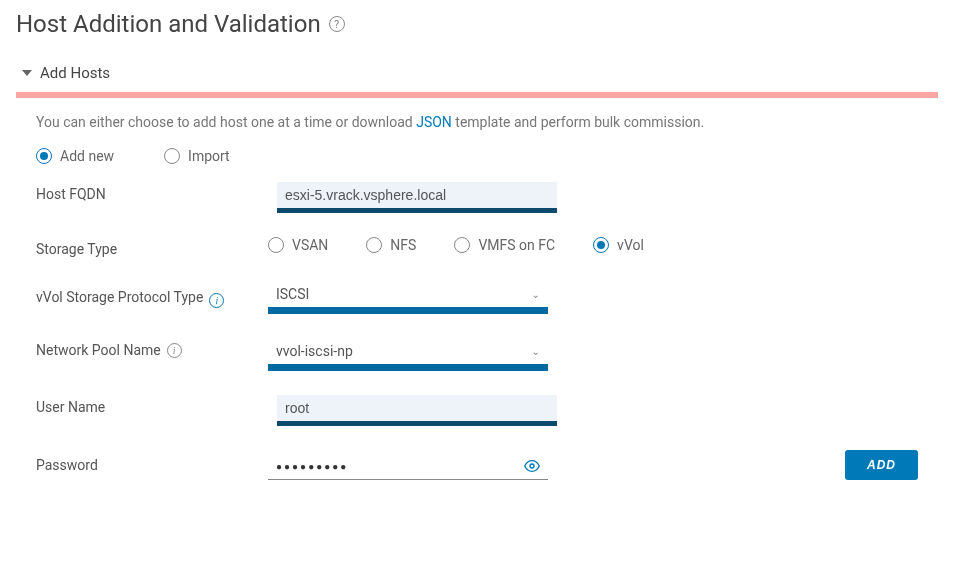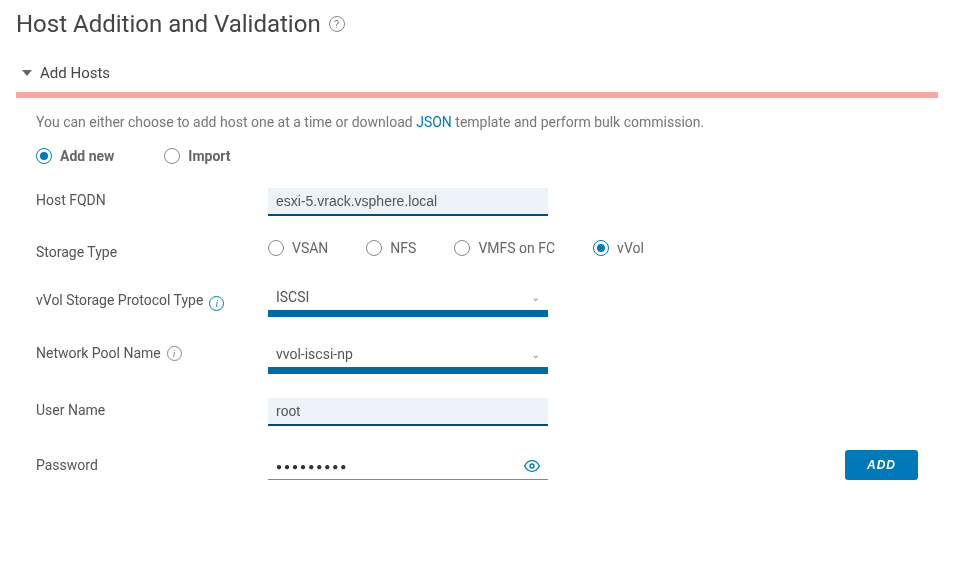--- a/index.html
+++ b/index.html
@@ -88,23 +88,22 @@
       color: #777;
       margin-bottom: 18px;
     }
     .json-link {
       color: #0079b8;
       cursor: pointer;
     }
     .radio-row {
       display: flex;
       gap: 50px;
-      margin-bottom: 24px;
-      align-items: center;
-      font-weight: bold;
+      margin-bottom: 18px;
+      align-items: center;
     }
     .radio-option {
       display: flex;
       align-items: center;
       gap: 8px;
       cursor: pointer;
     }
     .radio-outer {
       width: 16px;
       height: 16px;
@@ -139,26 +138,27 @@
       align-items: center;
       gap: 6px;
       flex-wrap: wrap;
     }
     .form-control-col {
       flex: 1;
     }
     .text-input {
       width: 280px;
       border: none;
-      border-bottom: 2px solid #0c4a6e;
+      border-bottom: 5px solid #0c4a6e;
       padding: 5px 8px;
       font-size: 14px;
       background: #eef2f9;
       color: #555;
       outline: none;
+      margin-left: 9px;
     }
     .storage-radios {
       display: flex;
       gap: 38px;
       align-items: flex-start;
     }
     .select-wrap {
       position: relative;
       width: 280px;
     }

